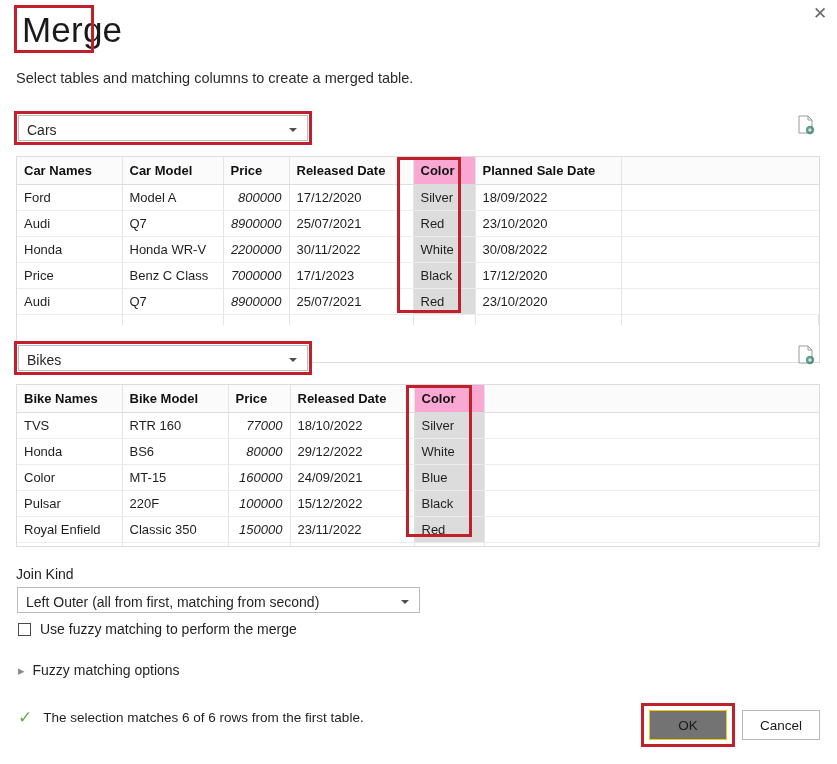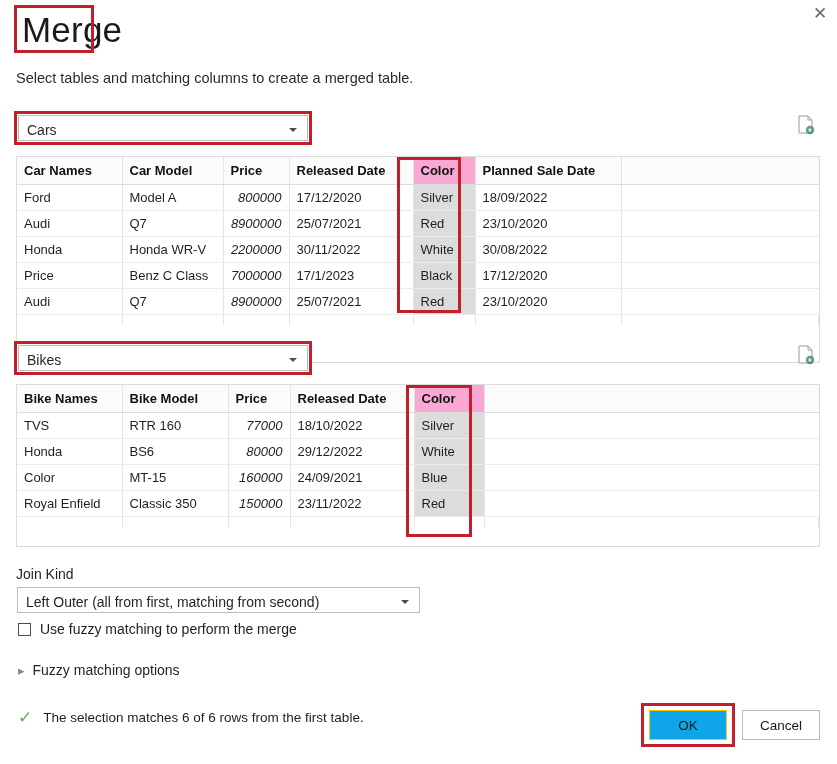--- a/index.html
+++ b/index.html
@@ -149,21 +149,21 @@
   .btn {
     position: absolute;
     height: 30px;
     display: flex; align-items: center; justify-content: center;
     font-size: 13.5px;
     border: 1px solid #b9b9b9;
     background: #fff; color: #1a1a1a;
     cursor: pointer;
   }
   .btn.primary {
-    background: #0ea5e9; border: 1px solid #f2c811; color: #1a1a1a;
+    background: #737373; border: 1px solid #f2c811; color: #1a1a1a;
   }
 </style>
 </head>
 <body>
 
 <div class="dialog">
 
   <div class="close-btn">✕</div>
 
   <div class="title">Merge</div>
@@ -322,20 +322,28 @@
           </tr>
           <tr>
             <td class="">Color</td>
             <td class="">MT-15</td>
             <td class="num">160000</td>
             <td class="">24/09/2021</td>
             <td class="sel">Blue</td>
             <td class="filler"></td>
           </tr>
           <tr>
+            <td class="">Pulsar</td>
+            <td class="">220F</td>
+            <td class="num">100000</td>
+            <td class="">15/12/2022</td>
+            <td class="sel">Black</td>
+            <td class="filler"></td>
+          </tr>
+          <tr>
             <td class="">Royal Enfield</td>
             <td class="">Classic 350</td>
             <td class="num">150000</td>
             <td class="">23/11/2022</td>
             <td class="sel">Red</td>
             <td class="filler"></td>
           </tr>
           <tr class="pad">
             <td></td>
             <td></td>

